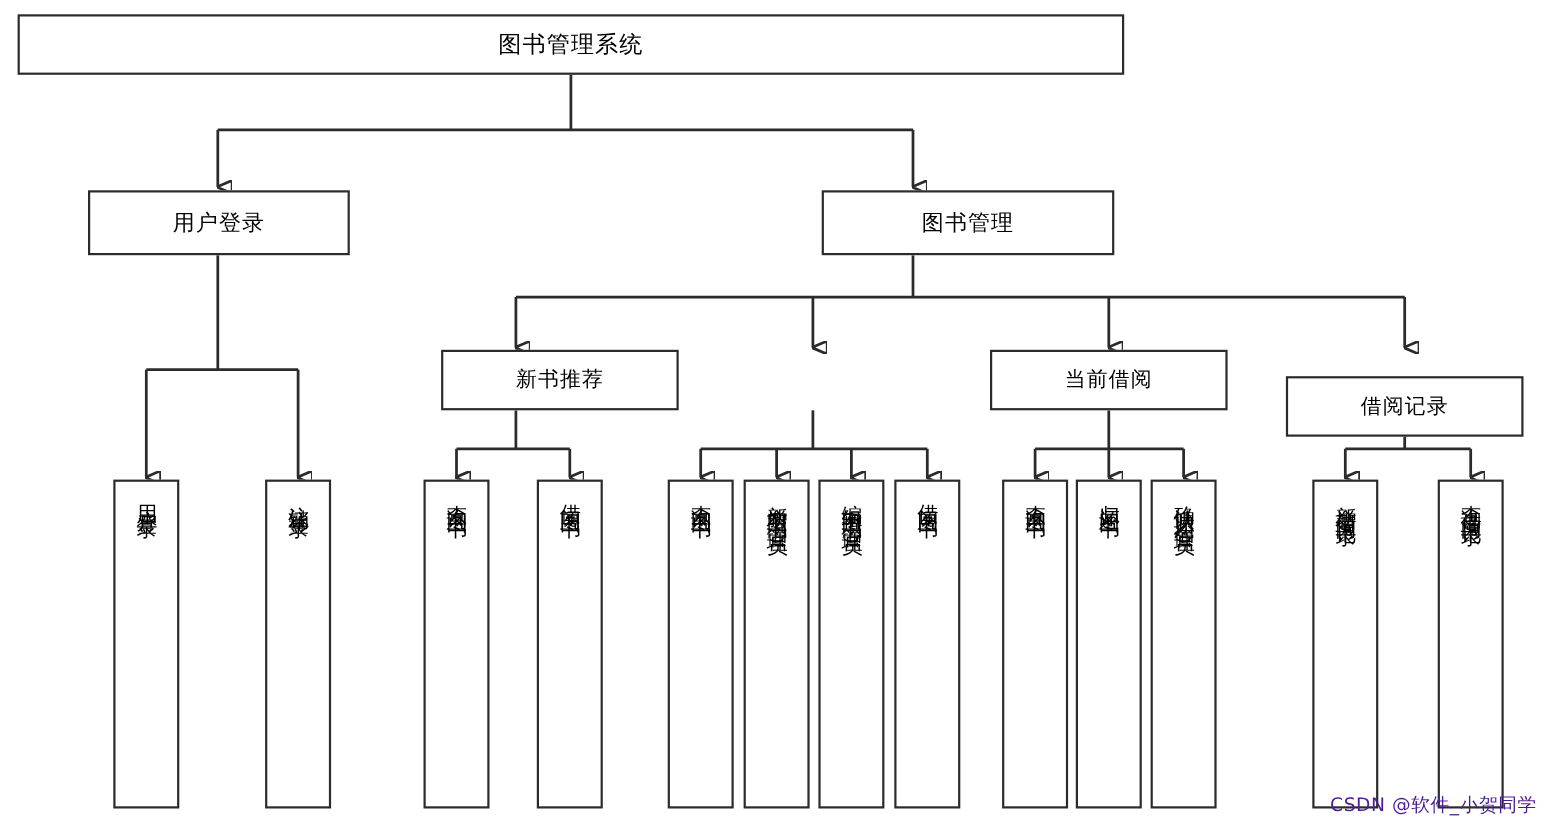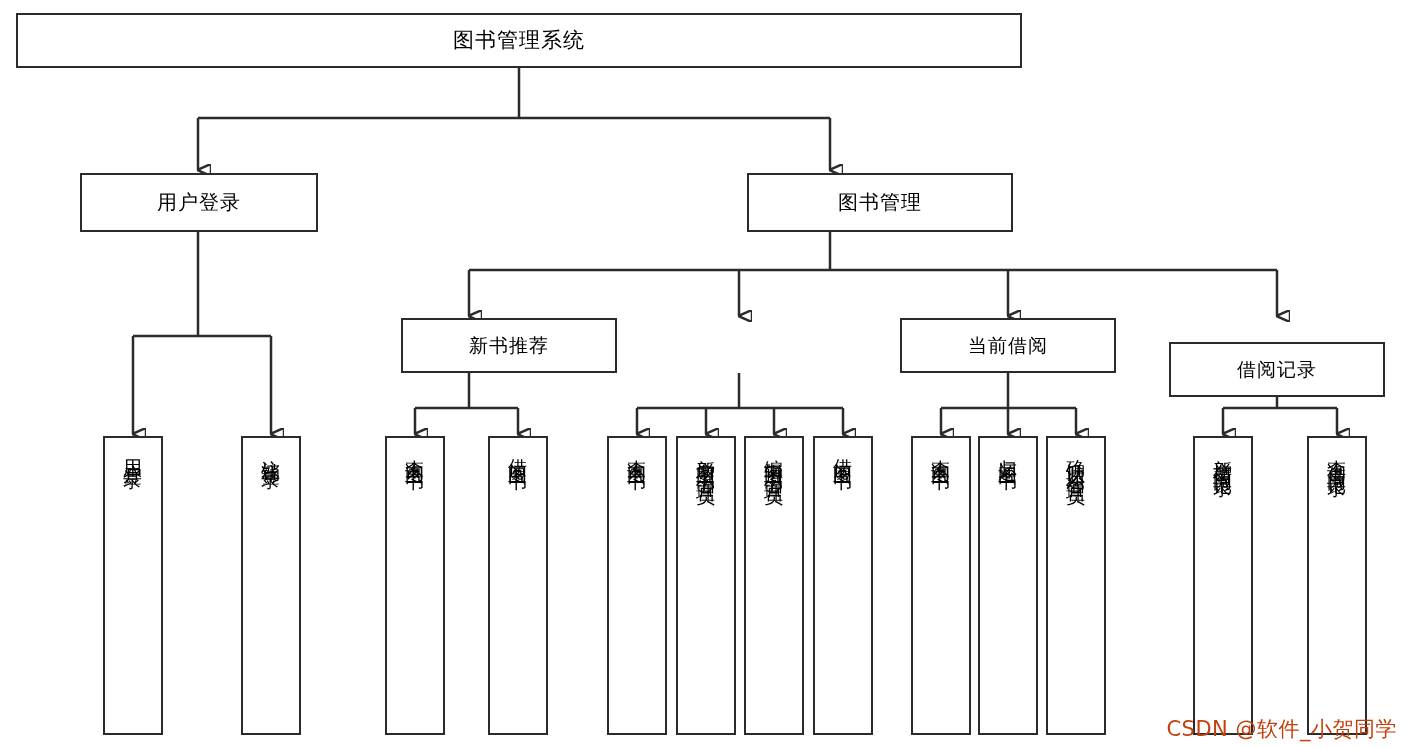--- a/index.html
+++ b/index.html
@@ -60,22 +60,22 @@
     stroke:#2b2b2b;
     stroke-width:2.5;
     fill:none;
   }
   .arrowhead{fill:#2b2b2b;stroke:none;}
   
   #watermark{
     position:absolute;
     right:8px;
     bottom:4px;
-    font-size:21px;
-    color:#c2410c;
+    font-size:17px;
+    color:#4c1d95;
     letter-spacing:0.5px;
     white-space:nowrap;
     font-family:"DejaVu Sans","Liberation Sans",sans-serif;
   }
 </style>
 </head>
 <body>
 
 <div id="canvas">
 

